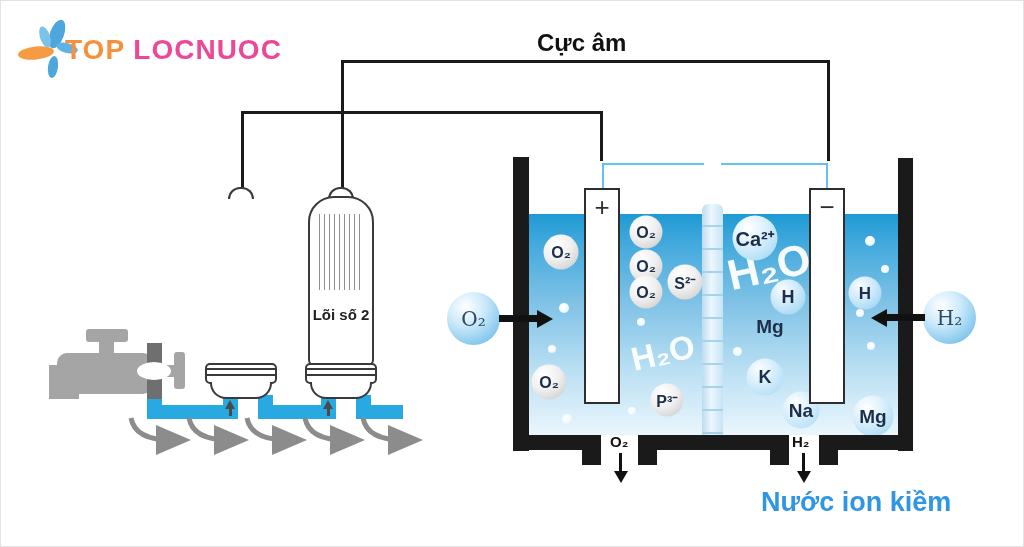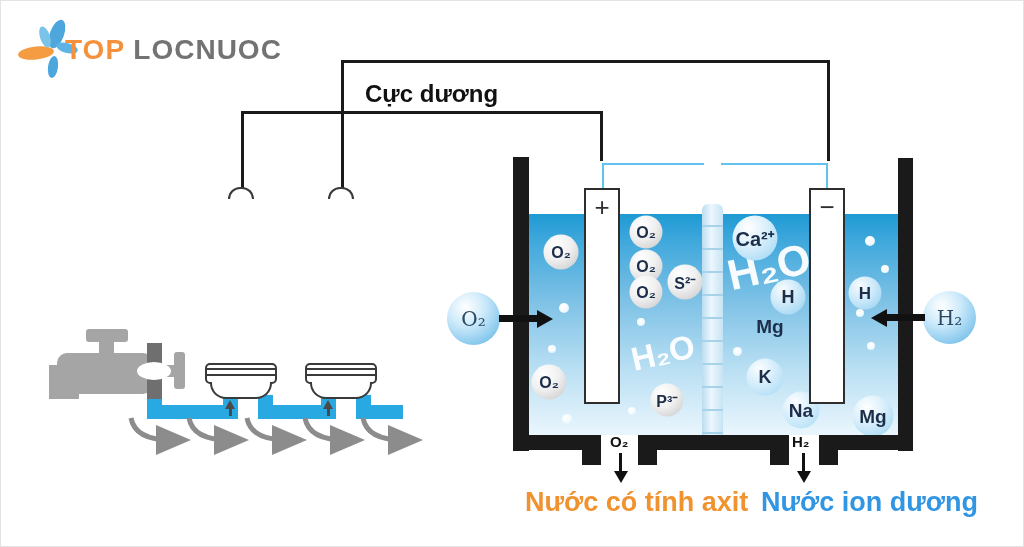--- a/index.html
+++ b/index.html
@@ -4,21 +4,21 @@
 <style>
   html,body{margin:0;padding:0;background:#fff;}
   .canvas{
     position:relative;width:1024px;height:547px;background:#fff;overflow:hidden;
     font-family:"Liberation Sans",sans-serif;border:1px solid #e3e3e3;box-sizing:border-box;
   }
   .abs{position:absolute;}
   
   .logo-text{position:absolute;left:64px;top:33px;font-weight:bold;font-size:28px;letter-spacing:1px;white-space:nowrap;}
   .logo-top{color:#F5913D;}
-  .logo-rest{color:#737373;text-align:center;}
+  .logo-rest{color:#ec4899;text-align:center;}
   .logo-domain{position:absolute;left:66px;top:65px;font-size:14px;color:#9A9A9A;letter-spacing:4.5px;}
   
   .wire{position:absolute;background:#1A1A1A;}
   .bluewire{position:absolute;background:#62C4EE;}
   .wire-label{position:absolute;font-weight:bold;font-size:24px;color:#111;white-space:nowrap;}
   
   .filter{position:absolute;top:195px;width:66px;height:170px;background:#fff;border:2px solid #3A3A3A;border-radius:26px 26px 6px 6px;box-sizing:border-box;}
   .filter-dome{position:absolute;top:186px;width:26px;height:12px;background:#fff;border:2px solid #3A3A3A;border-bottom:none;border-radius:13px 13px 0 0;box-sizing:border-box;}
   .filter-hatch{position:absolute;left:9px;top:16px;right:9px;height:76px;background:repeating-linear-gradient(90deg,#8F8F8F 0 1px,transparent 1px 5px);}
   .filter-label{position:absolute;left:0;right:0;top:108px;text-align:center;font-size:15px;font-weight:bold;color:#222;}
@@ -71,21 +71,21 @@
     <ellipse cx="40" cy="17" rx="7" ry="15" fill="#4DA7DC" transform="rotate(20 40 17)"></ellipse>
     <ellipse cx="28" cy="20" rx="5" ry="11" fill="#7CC3EA" transform="rotate(-18 28 20)"></ellipse>
     <ellipse cx="50" cy="31" rx="11" ry="5" fill="#5DB3E6" transform="rotate(14 50 31)"></ellipse>
     <ellipse cx="36" cy="50" rx="5" ry="11" fill="#4DA7DC" transform="rotate(8 36 50)"></ellipse>
   </svg>
   <div class="logo-text">
     <span class="logo-top">TOP</span>
     <span class="logo-rest">LOCNUOC</span>
   </div>
 
-  <div class="wire-label" style="left:364px;top:79px;">Cực dương</div>
+  <div class="wire-label" style="left:536px;top:28px;">Cực âm</div>
 
   <div class="wire" style="left:340px;top:59px;width:489px;height:3px;"></div>
   <div class="wire" style="left:340px;top:59px;width:3px;height:134px;"></div>
   <div class="wire" style="left:826px;top:59px;width:3px;height:101px;"></div>
   <div class="wire" style="left:240px;top:110px;width:362px;height:3px;"></div>
   <div class="wire" style="left:240px;top:110px;width:3px;height:83px;"></div>
   <div class="wire" style="left:599px;top:110px;width:3px;height:50px;"></div>
 
   <div class="bluewire" style="left:601px;top:162px;width:102px;height:2px;"></div>
   <div class="bluewire" style="left:720px;top:162px;width:107px;height:2px;"></div>
@@ -129,20 +129,24 @@
     <rect x="119" y="44" width="16" height="12" fill="#A5A5A5"></rect>
     <rect x="133" y="31" width="11" height="37" rx="3" fill="#A5A5A5"></rect>
     <ellipse cx="113" cy="50" rx="17" ry="9" fill="#FFFFFF"></ellipse>
   </svg>
 
   <div class="filter-dome" style="left:227px;"></div>
   <div class="filter-ribs" style="left:204px;"></div>
   <div class="filter-cap" style="left:209px;"></div>
 
   <div class="filter-dome" style="left:327px;"></div>
+  <div class="filter" style="left:307px;">
+    <div class="filter-hatch"></div>
+    <div class="filter-label">Lõi số 2</div>
+  </div>
   <div class="filter-ribs" style="left:304px;"></div>
   <div class="filter-cap" style="left:309px;"></div>
 
   <div class="water"></div>
   <div class="membrane"></div>
 
   <div class="bub" style="left:558px;top:302px;width:10px;height:10px;"></div>
   <div class="bub" style="left:547px;top:344px;width:8px;height:8px;"></div>
   <div class="bub" style="left:561px;top:413px;width:10px;height:10px;"></div>
   <div class="bub" style="left:636px;top:317px;width:8px;height:8px;"></div>
@@ -197,16 +201,15 @@
   <div class="arr-head-left" style="left:870px;top:308px;"></div>
 
   <div class="outlet-label" style="left:609px;top:432px;">O₂</div>
   <div class="arr-shaft" style="left:618px;top:452px;width:3px;height:20px;"></div>
   <div class="arr-head-down" style="left:613px;top:470px;"></div>
 
   <div class="outlet-label" style="left:791px;top:432px;">H₂</div>
   <div class="arr-shaft" style="left:801px;top:452px;width:3px;height:20px;"></div>
   <div class="arr-head-down" style="left:796px;top:470px;"></div>
 
-  <div class="out-text" style="left:524px;top:486px;color:#F0922F;">Nước có tính axit</div>
-  <div class="out-text" style="left:760px;top:486px;color:#3095E2;">Nước ion dương</div>
+  <div class="out-text" style="left:760px;top:486px;color:#3095E2;">Nước ion kiềm</div>
 
 </div>
 
 </body></html>

